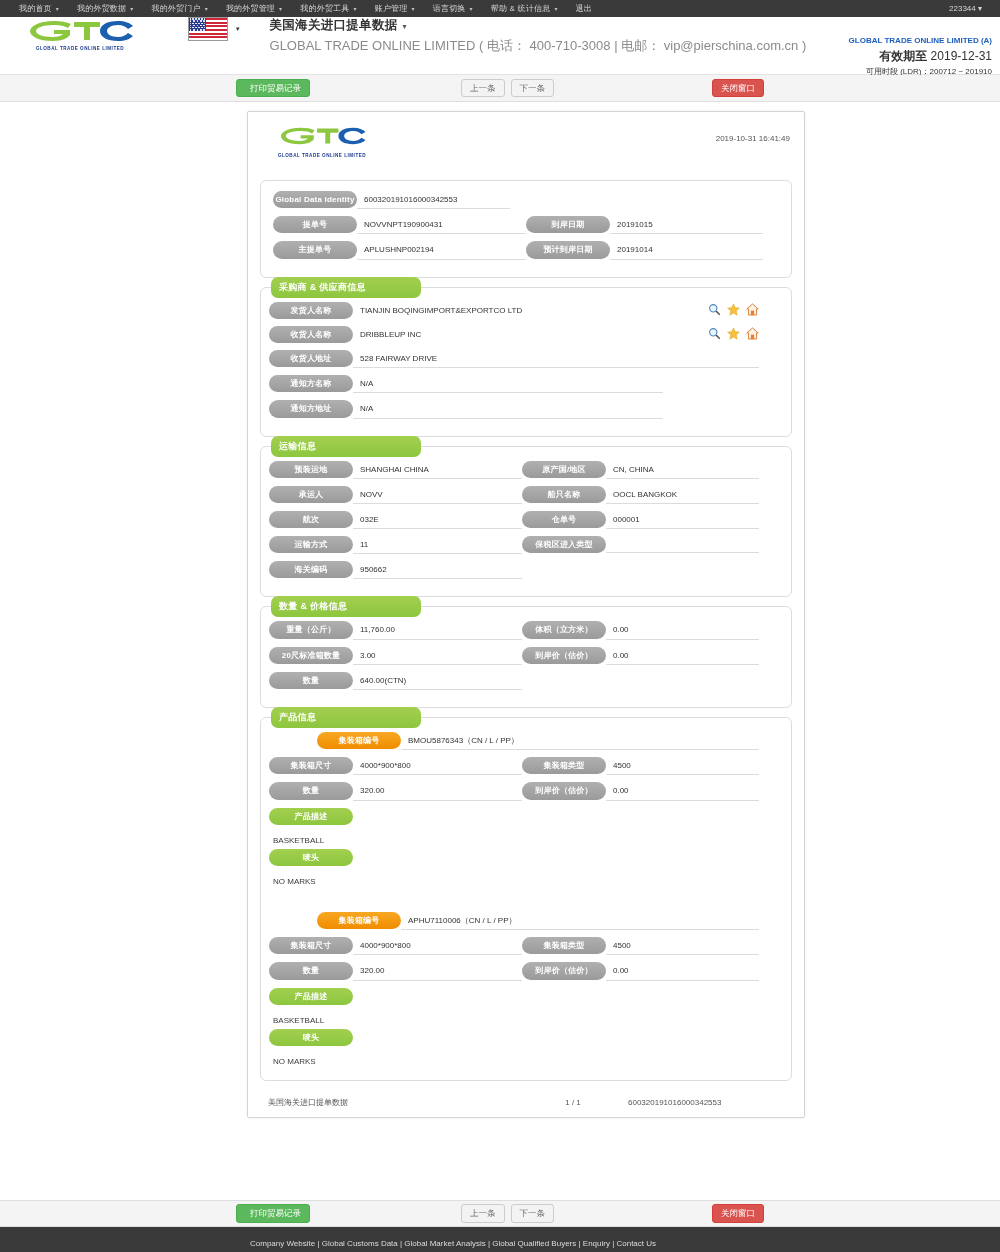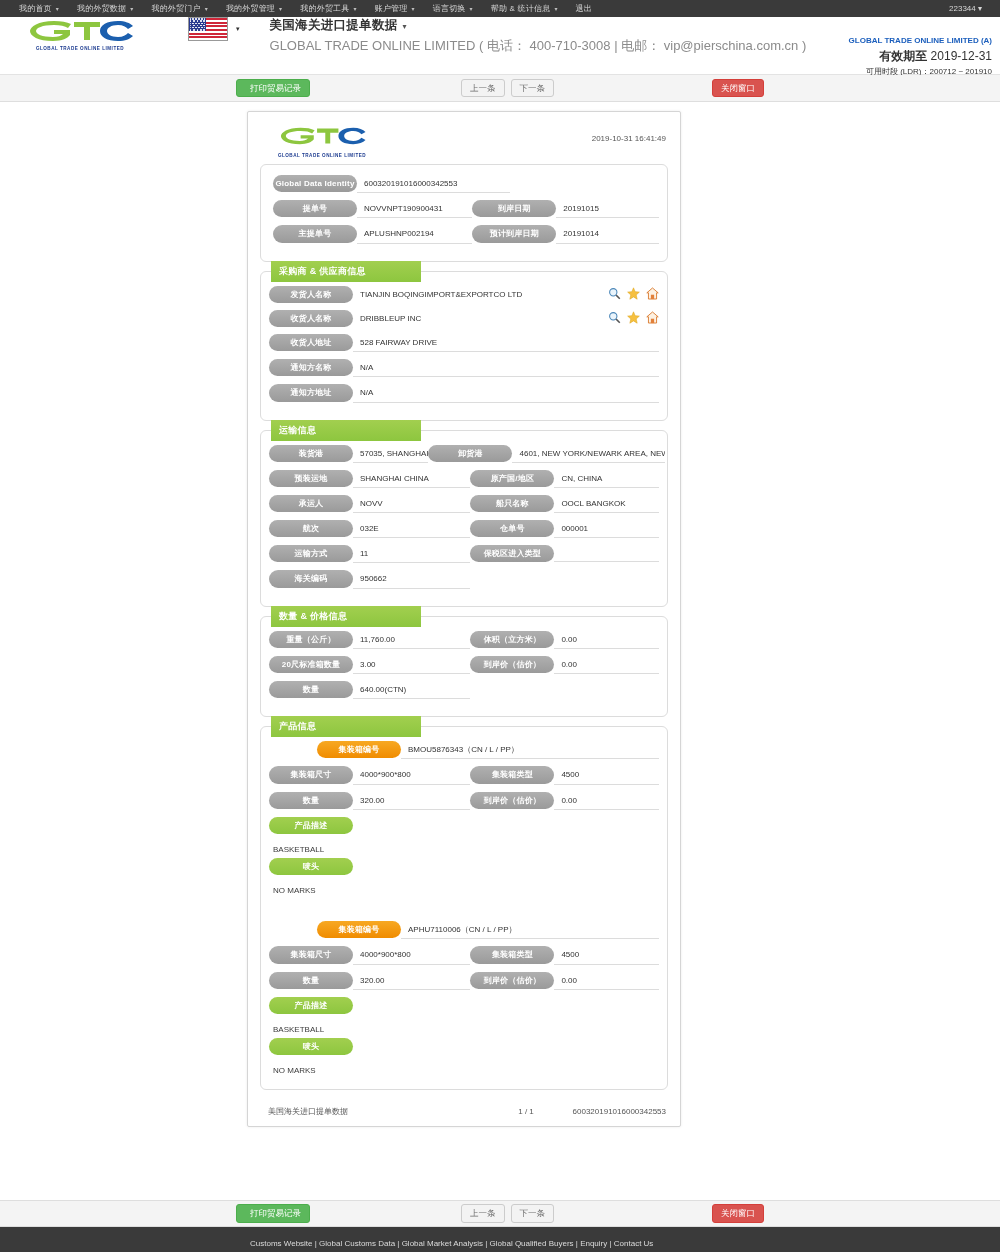--- a/index.html
+++ b/index.html
@@ -96,46 +96,46 @@
   
   .content {
     position: relative;
     height: 1098px;
     background: #fff;
     overflow: hidden;
   }
   .doc {
     position: absolute;
     left: 247px; top: 9px;
-    width: 434px;
+    width: 558px;
     background: #fff;
     border: 1px solid #d5d5d5;
     border-radius: 2px;
     box-shadow: 0 0 3px rgba(0,0,0,.08);
     padding: 8px 8px 0 8px;
   }
   .doc-head { height: 40px; position:relative; padding-left: 20px; padding-top:4px;}
   .doc-head .ts {
     position:absolute; right:6px; top:14px; font-size:8px; color:#555;
   }
 
   .panel {
     border: 1px solid #dcdcdc;
     border-radius: 6px;
     margin: 9px 4px 0 4px;
     padding: 14px 8px 10px 8px;
     position: relative;
   }
-  .panel.first { padding-top: 10px; margin-top: 4px; padding-left: 12px; }
+  .panel.first { padding-top: 10px; margin-top: 20px; padding-left: 12px; }
   .panel-title {
     position: absolute;
     top: -11px; left: 10px;
     background: linear-gradient(to bottom,#a2cf4f,#8dc63f);
     color: #fff; font-size: 9px; font-weight: bold;
-    border-radius: 0;
+    border-radius: 7px;
     padding: 4px 10px 4px 8px;
     min-width: 150px;
     letter-spacing: .3px;
   }
 
   .row { display:flex; align-items:flex-start; margin-bottom: 7px; }
   .col { display:flex; align-items:flex-start; }
   .col.left  { width: 253px; }
   .col.right { width: 237px; }
   .col.full  { width: 490px; }
@@ -440,30 +440,20 @@
           <div class="val" style="max-width:310px">N/A</div>
         </div>
       </div>
     </div>
 
     <div class="panel">
       <div class="panel-title">运输信息</div>
 
       <div class="row">
         <div class="col left">
-          <div class="pill">装货港</div>
-          <div class="val">57035, SHANGHAI</div>
-        </div>
-        <div class="col right">
-          <div class="pill">卸货港</div>
-          <div class="val">4601, NEW YORK/NEWARK AREA, NEW</div>
-        </div>
-      </div>
-      <div class="row">
-        <div class="col left">
           <div class="pill">预装运地</div>
           <div class="val">SHANGHAI CHINA</div>
         </div>
         <div class="col right">
           <div class="pill">原产国/地区</div>
           <div class="val">CN, CHINA</div>
         </div>
       </div>
       <div class="row">
         <div class="col left">
@@ -629,21 +619,21 @@
   <div class="nav-btns">
     <div class="btn btn-gray">上一条</div>
     <div class="btn btn-gray">下一条</div>
   </div>
   <div class="btn btn-red">关闭窗口</div>
 </div>
 
 <div class="footer">
   <div class="icp">苏ICP备14033305号</div>
   <div class="footer-links">
-    <a href="#">Customs Website</a> |
+    <a href="#">Company Website</a> |
     <a href="#">Global Customs Data</a> |
     <a href="#">Global Market Analysis</a> |
     <a href="#">Global Qualified Buyers</a> |
     <a href="#">Enquiry</a> |
     <a href="#">Contact Us</a>
   </div>
 
 </div>
 
 </body></html>

